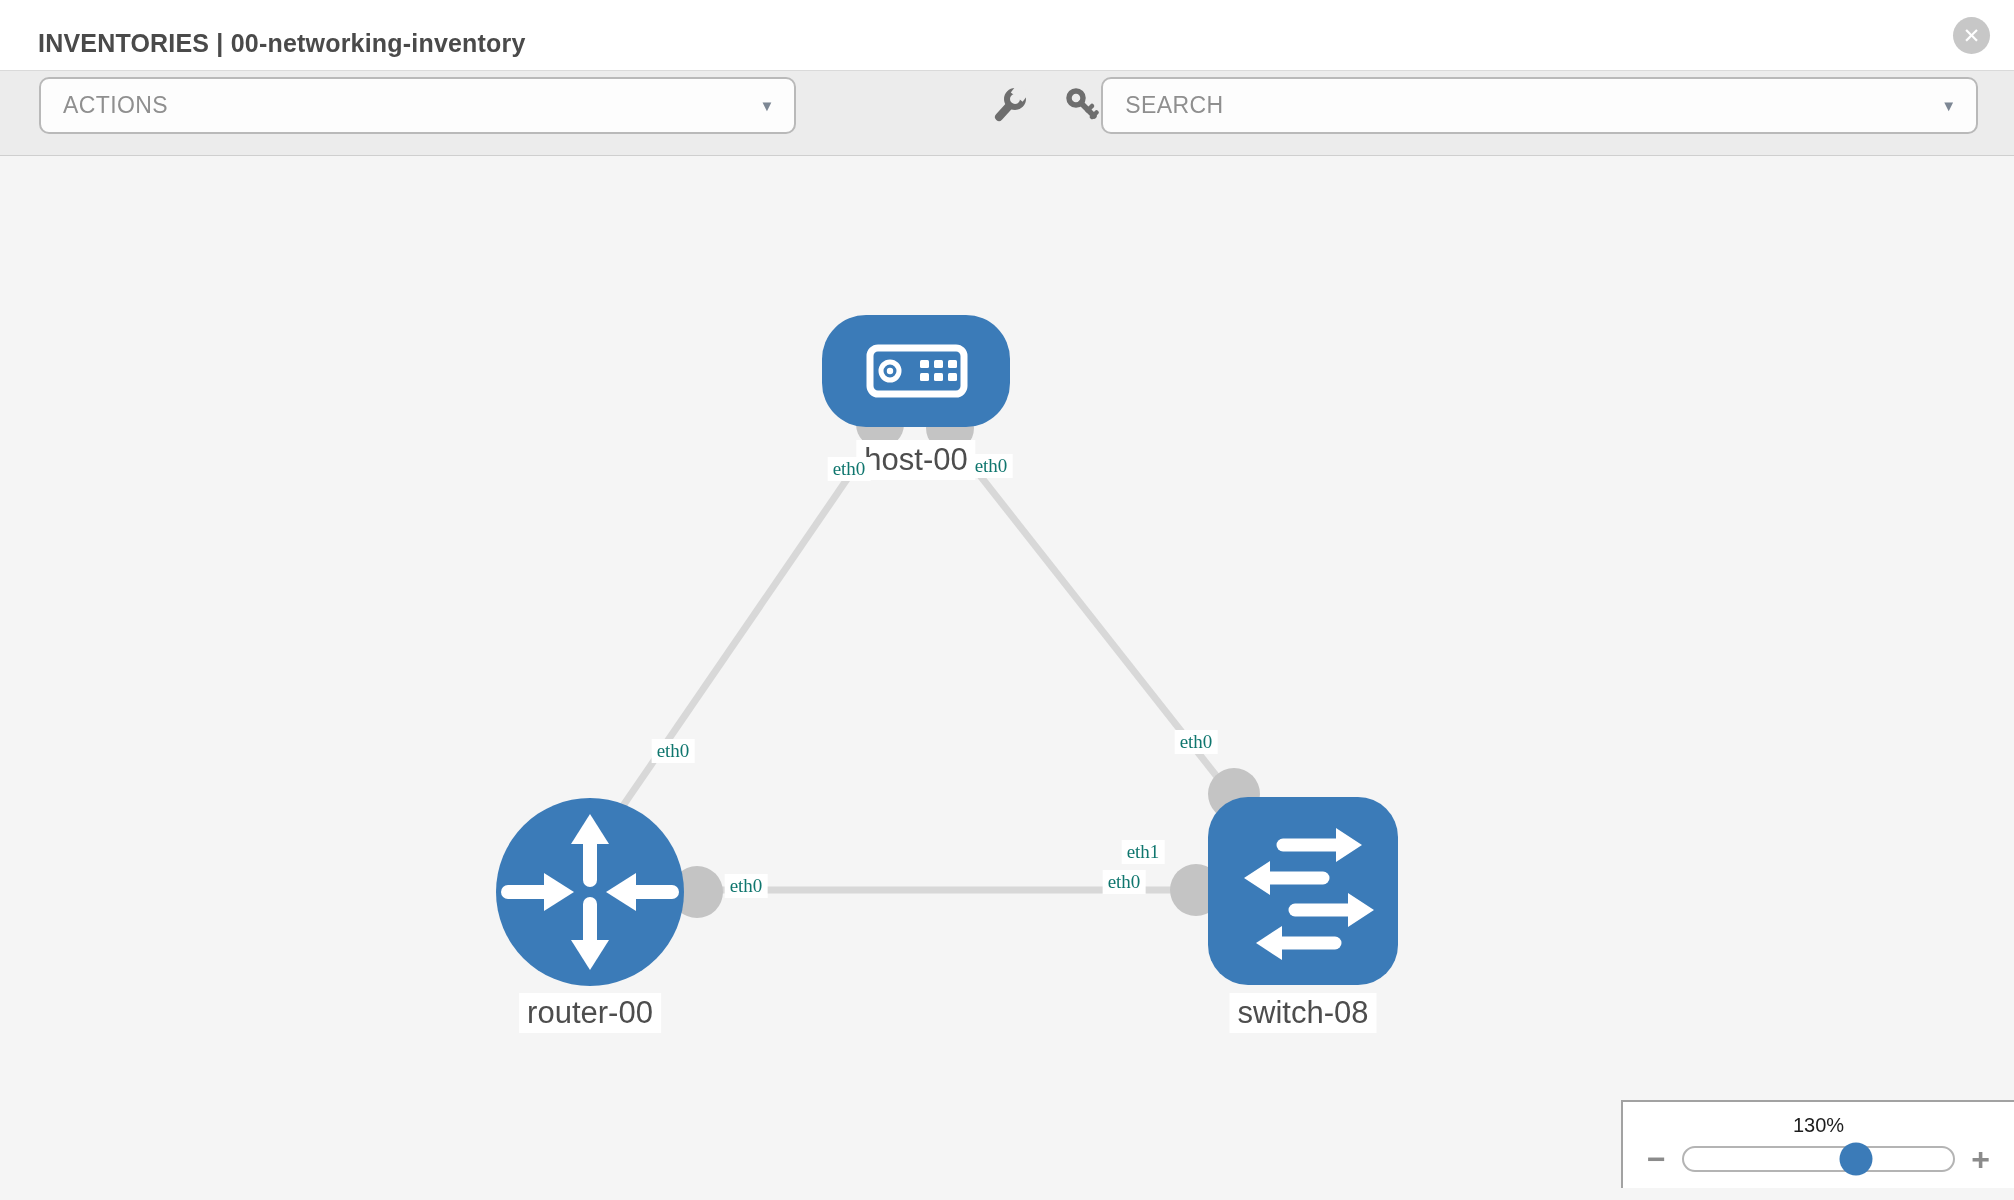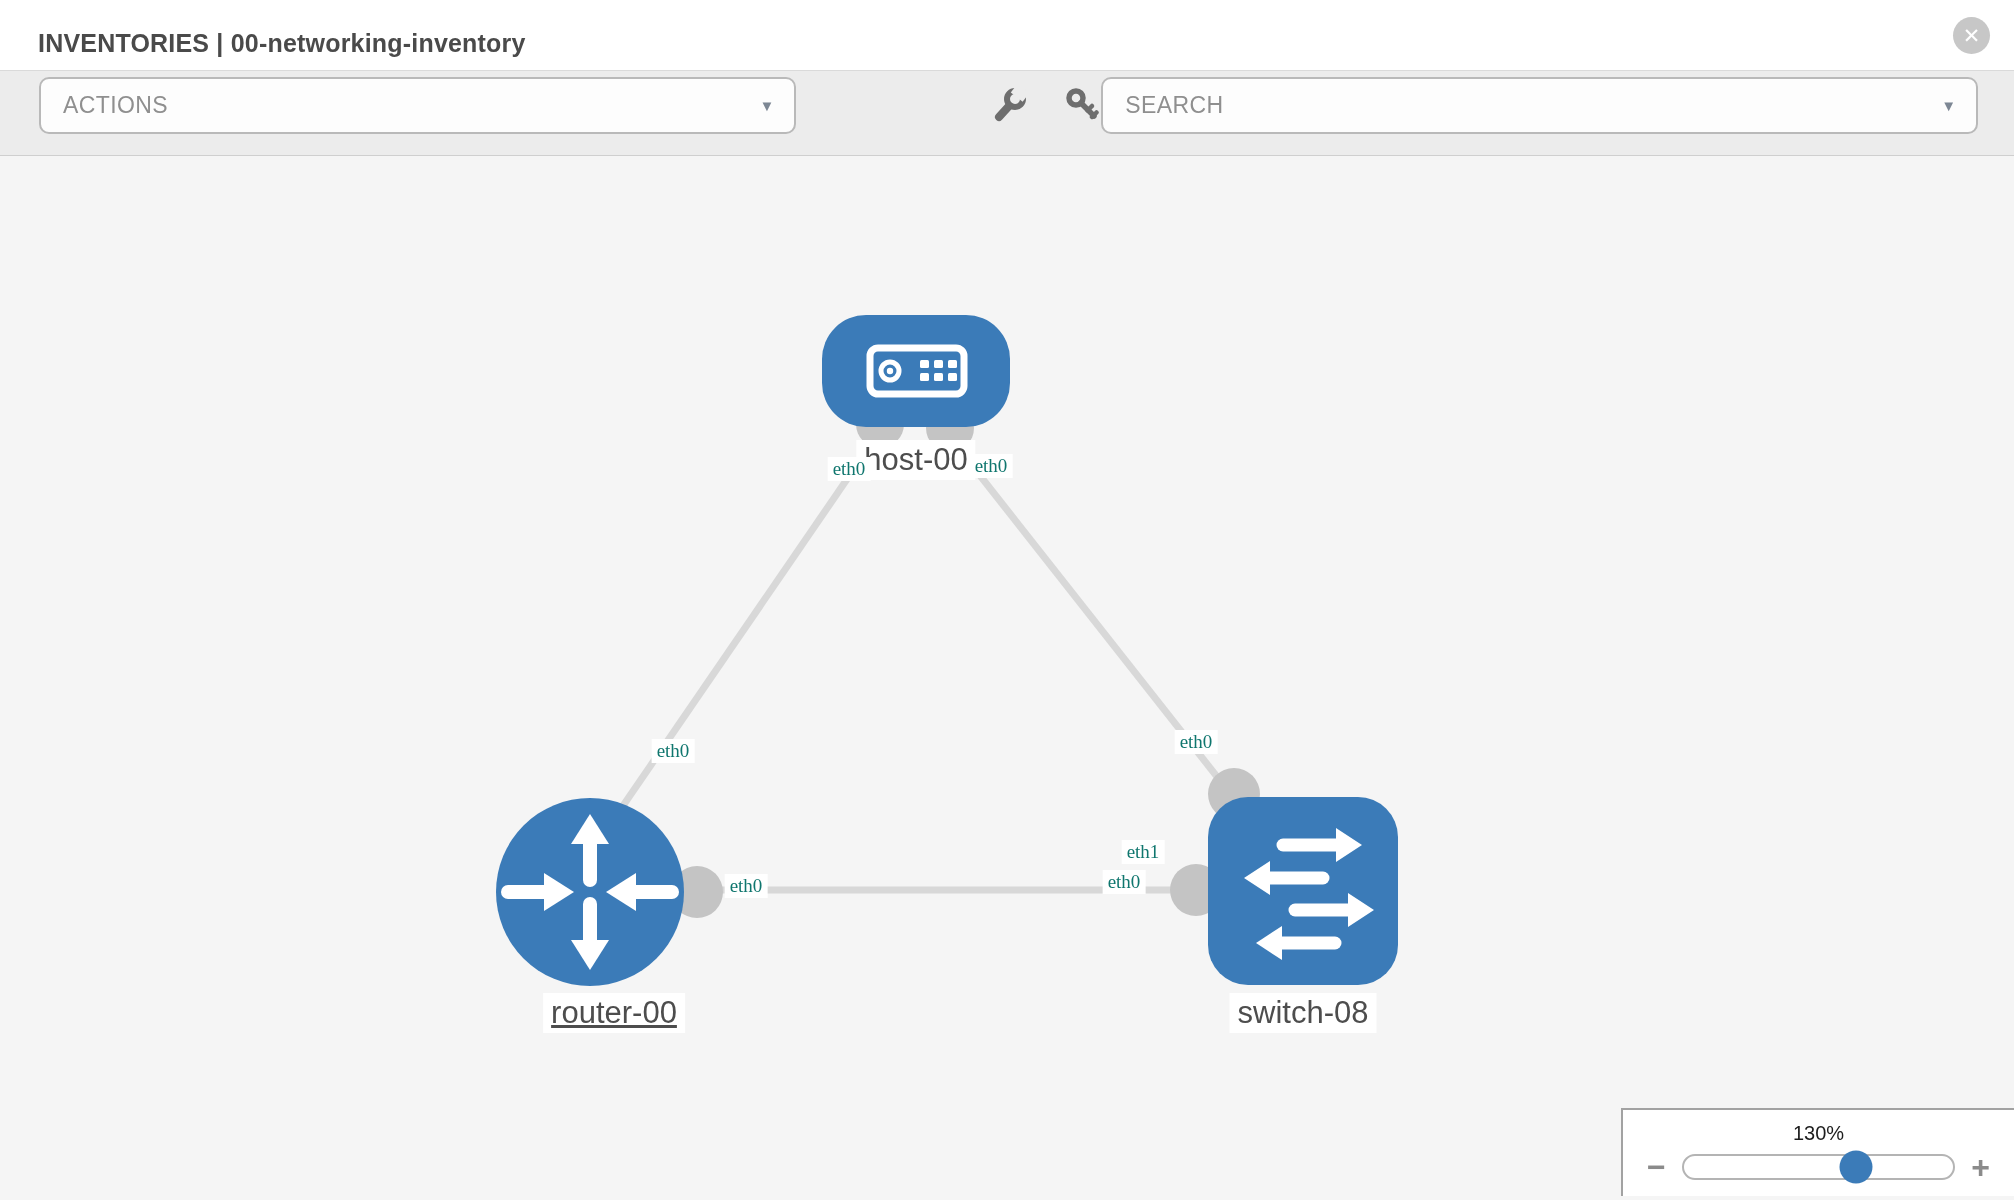--- a/index.html
+++ b/index.html
@@ -35,21 +35,21 @@
   .topo-svg { position:absolute; left:0; top:0; }
 
   .iface-label, .node-label { position:absolute; transform:translate(-50%,-50%);
     background:#fff; white-space:nowrap; }
   .iface-label { font-size:19px; color:#0f766e; padding:1px 5px; z-index:5;font-family:Liberation Serif, serif; }
   .iface-under { z-index:4; }
   .iface-over  { z-index:6; }
   .node-label { font-size:31px; color:#4d4d4d; padding:2px 8px; z-index:5; }
 
   
-  .zoom-panel { position:absolute; right:0; bottom:4px; width:393px; height:88px;
+  .zoom-panel { position:absolute; right:0; bottom:12px; width:393px; height:88px;
     background:#fff; border:2px solid #a2a2a2; border-right:none; border-bottom:none;
     z-index:10; }
   .zoom-pct { text-align:center; font-size:20px; color:#1d1d1d; margin-top:12px; }
   .zoom-row { display:flex; align-items:center; padding:0 24px; margin-top:6px; }
   .zoom-minus,.zoom-plus { font-size:32px; font-weight:700; color:#8b8b8b;
     line-height:1; cursor:pointer; }
   .zoom-track { position:relative; flex:1; height:26px; margin:0 16px;
     background:#fff; border:2px solid #b4b4b4; border-radius:13px; cursor:pointer; }
   .zoom-handle { position:absolute; top:50%; left:64%; width:33px; height:33px;
     border-radius:50%; background:var(--node-blue,#3b7bb8);
@@ -163,21 +163,21 @@
   <div class="iface-label" style="left:849px; top:313px;">eth0</div>
   <div class="iface-label" style="left:991px; top:310px;">eth0</div>
 
   <div class="iface-label" style="left:673px; top:595px;">eth0</div>
   <div class="iface-label" style="left:1196px; top:586px;">eth0</div>
 
   <div class="iface-label" style="left:746px; top:730px;">eth0</div>
   <div class="iface-label iface-under" style="left:1124px; top:726px;">eth0</div>
   <div class="iface-label iface-over" style="left:1143px; top:696px;">eth1</div>
 
-  <div class="node-label" style="left:614px; top:857px;text-decoration:underline;">router-00</div>
+  <div class="node-label" style="left:590px; top:857px;">router-00</div>
   <div class="node-label" style="left:1303px; top:857px;">switch-08</div>
 
   <div class="zoom-panel">
     <div class="zoom-pct">130%</div>
     <div class="zoom-row">
       <span class="zoom-minus">−</span>
       <div class="zoom-track">
         <div class="zoom-handle"></div>
       </div>
       <span class="zoom-plus">+</span>

